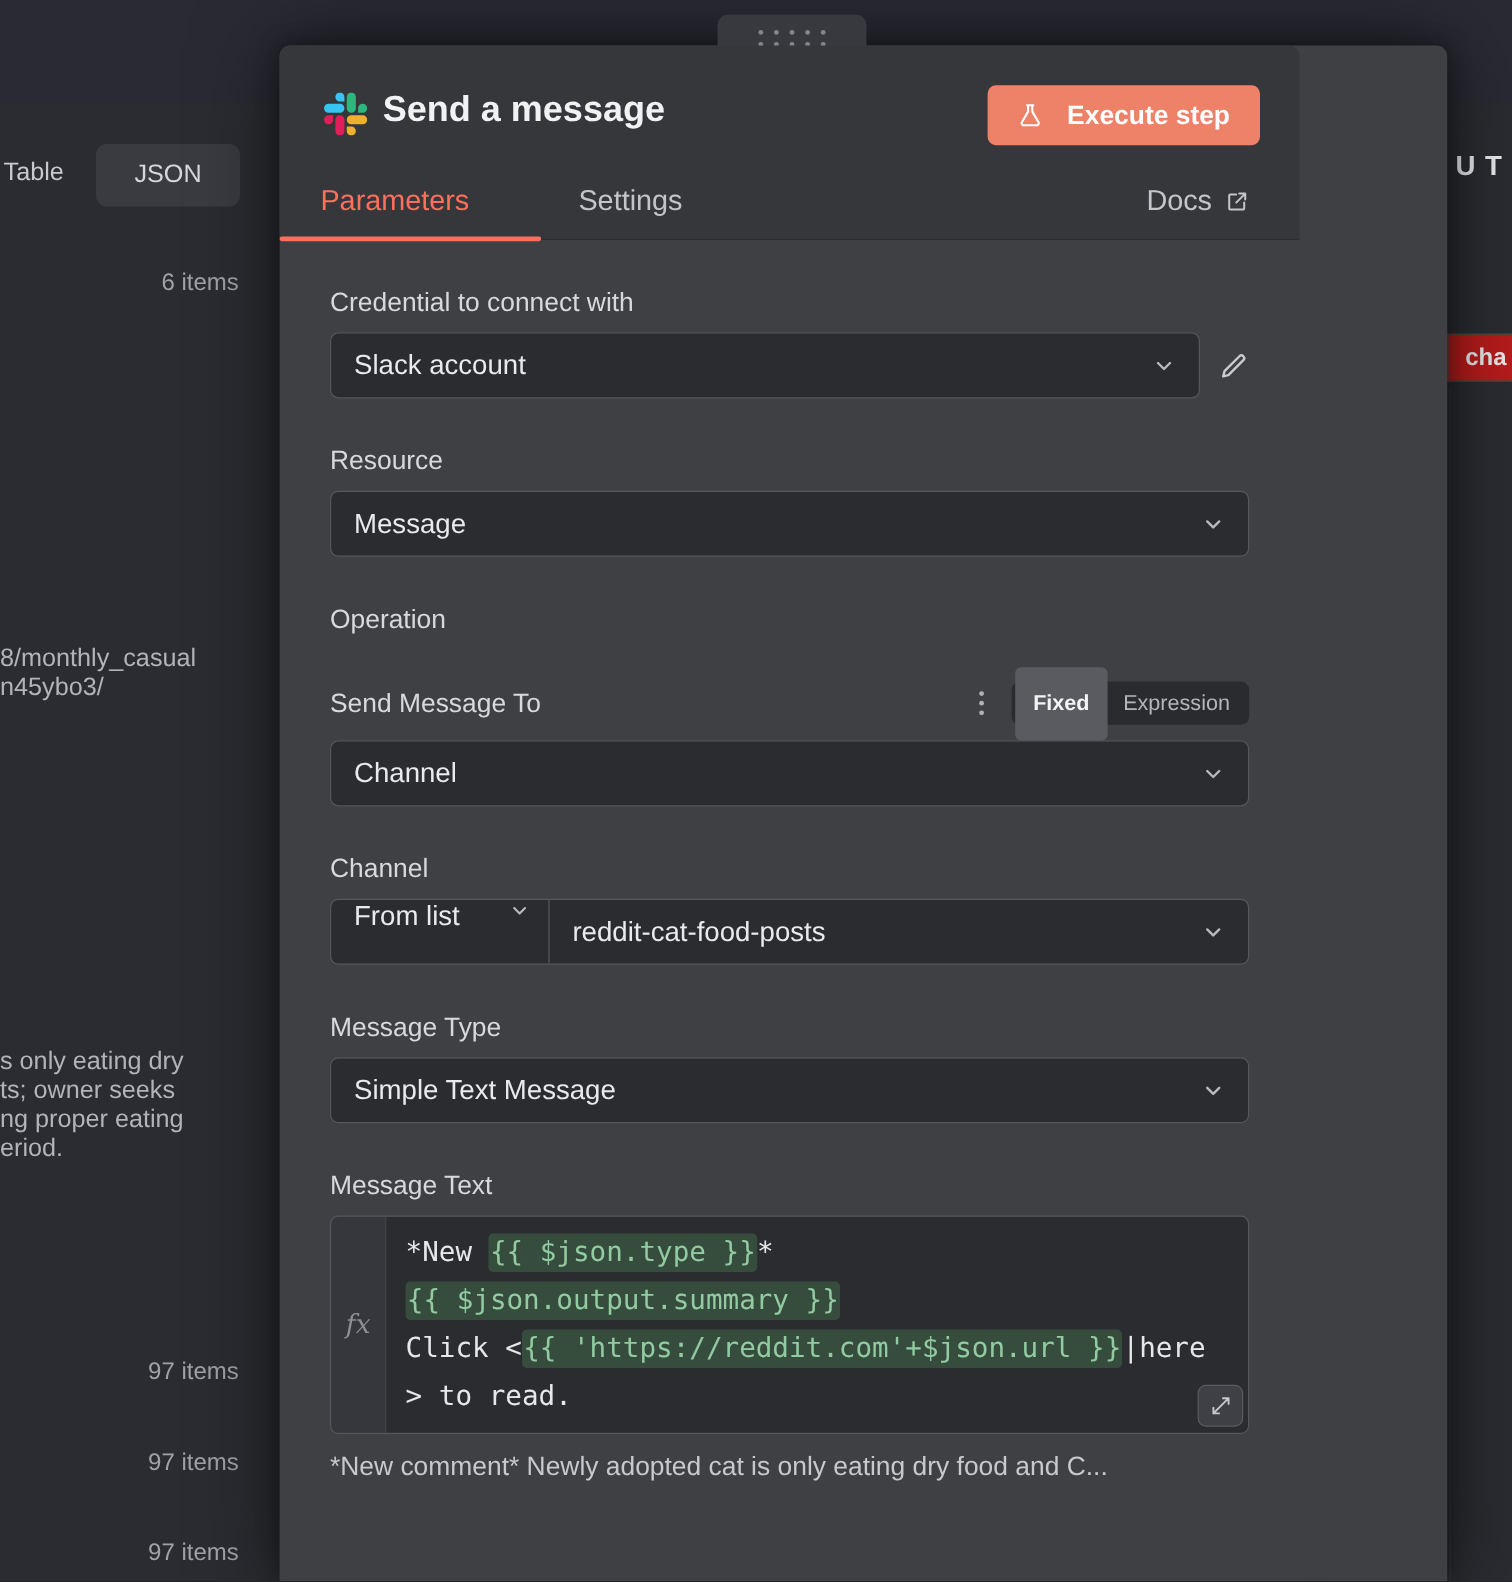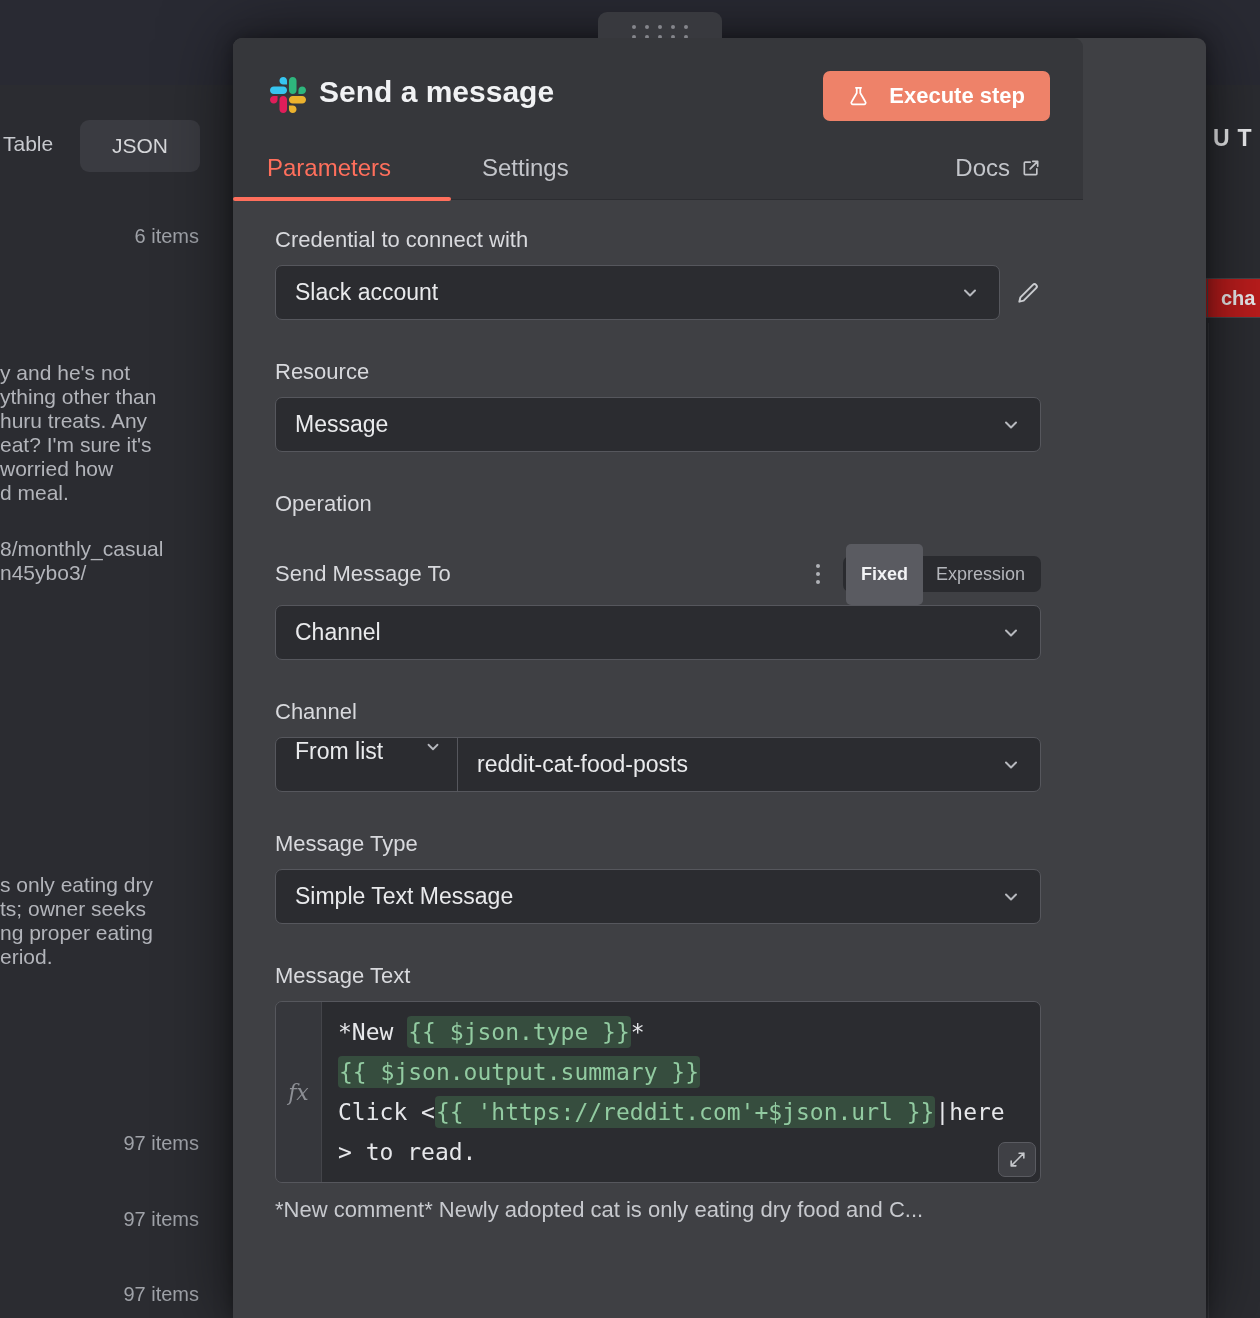--- a/index.html
+++ b/index.html
@@ -57,21 +57,21 @@
   .tab { position:absolute; bottom:17px; font-size:24px; cursor:pointer; }
   .tab-parameters { left:34px; color:#ff6f5c; }
   .tab-settings { left:249px; color:#c3c5ca; }
   .docs-link { position:absolute; right:42px; bottom:17px; display:flex; gap:11px; align-items:center;
                font-size:24px; color:#c3c5ca; cursor:pointer; }
   .tab-underline { position:absolute; left:0; bottom:-2px; width:218px; height:4px; background:#ff6f5c;
                    border-radius:2px; }
 
   .modal-body { position:absolute; left:0; top:162px; width:850px; padding:28px 42px 0; }
   .field { margin-top:40px; }
-  .field.first { margin-top:0; }
+  .field.first { margin-top:12px; }
   .field-label { font-size:22px; color:#d8d9dd; line-height:24px; margin-bottom:13px; }
   .select { height:55px; background:#2b2c30; border:1px solid #56575d; border-radius:7px; display:flex;
             align-items:center; justify-content:space-between; padding:0 19px; cursor:pointer; }
   .select-value { font-size:23px; color:#e9eaec; }
   .chev { flex:0 0 auto; }
 
   .cred-row { display:flex; align-items:center; gap:15px; }
   .cred-row .select { flex:1; }
   .pencil { display:flex; cursor:pointer; }
 
@@ -111,28 +111,20 @@
 
 <div class="stage">
 
   <div class="topbar"></div>
   <div class="side-strip"></div>
 
   <div class="left-panel">
     <div class="lp-tab-table">Table</div>
     <div class="lp-tab-json">JSON</div>
     <div class="lp-count">6 items</div>
-    <div class="lp-frag lp-frag-a">
-        <div>y and he's not</div>
-        <div>ything other than</div>
-        <div>huru treats. Any</div>
-        <div>eat? I'm sure it's</div>
-        <div>worried how</div>
-        <div>d meal.</div>
-      </div>
     <div class="lp-frag lp-frag-b">
         <div>8/monthly_casual</div>
         <div>n45ybo3/</div>
       </div>
     <div class="lp-frag lp-frag-c">
         <div>s only eating dry</div>
         <div>ts; owner seeks</div>
         <div>ng proper eating</div>
         <div>eriod.</div>
       </div>

